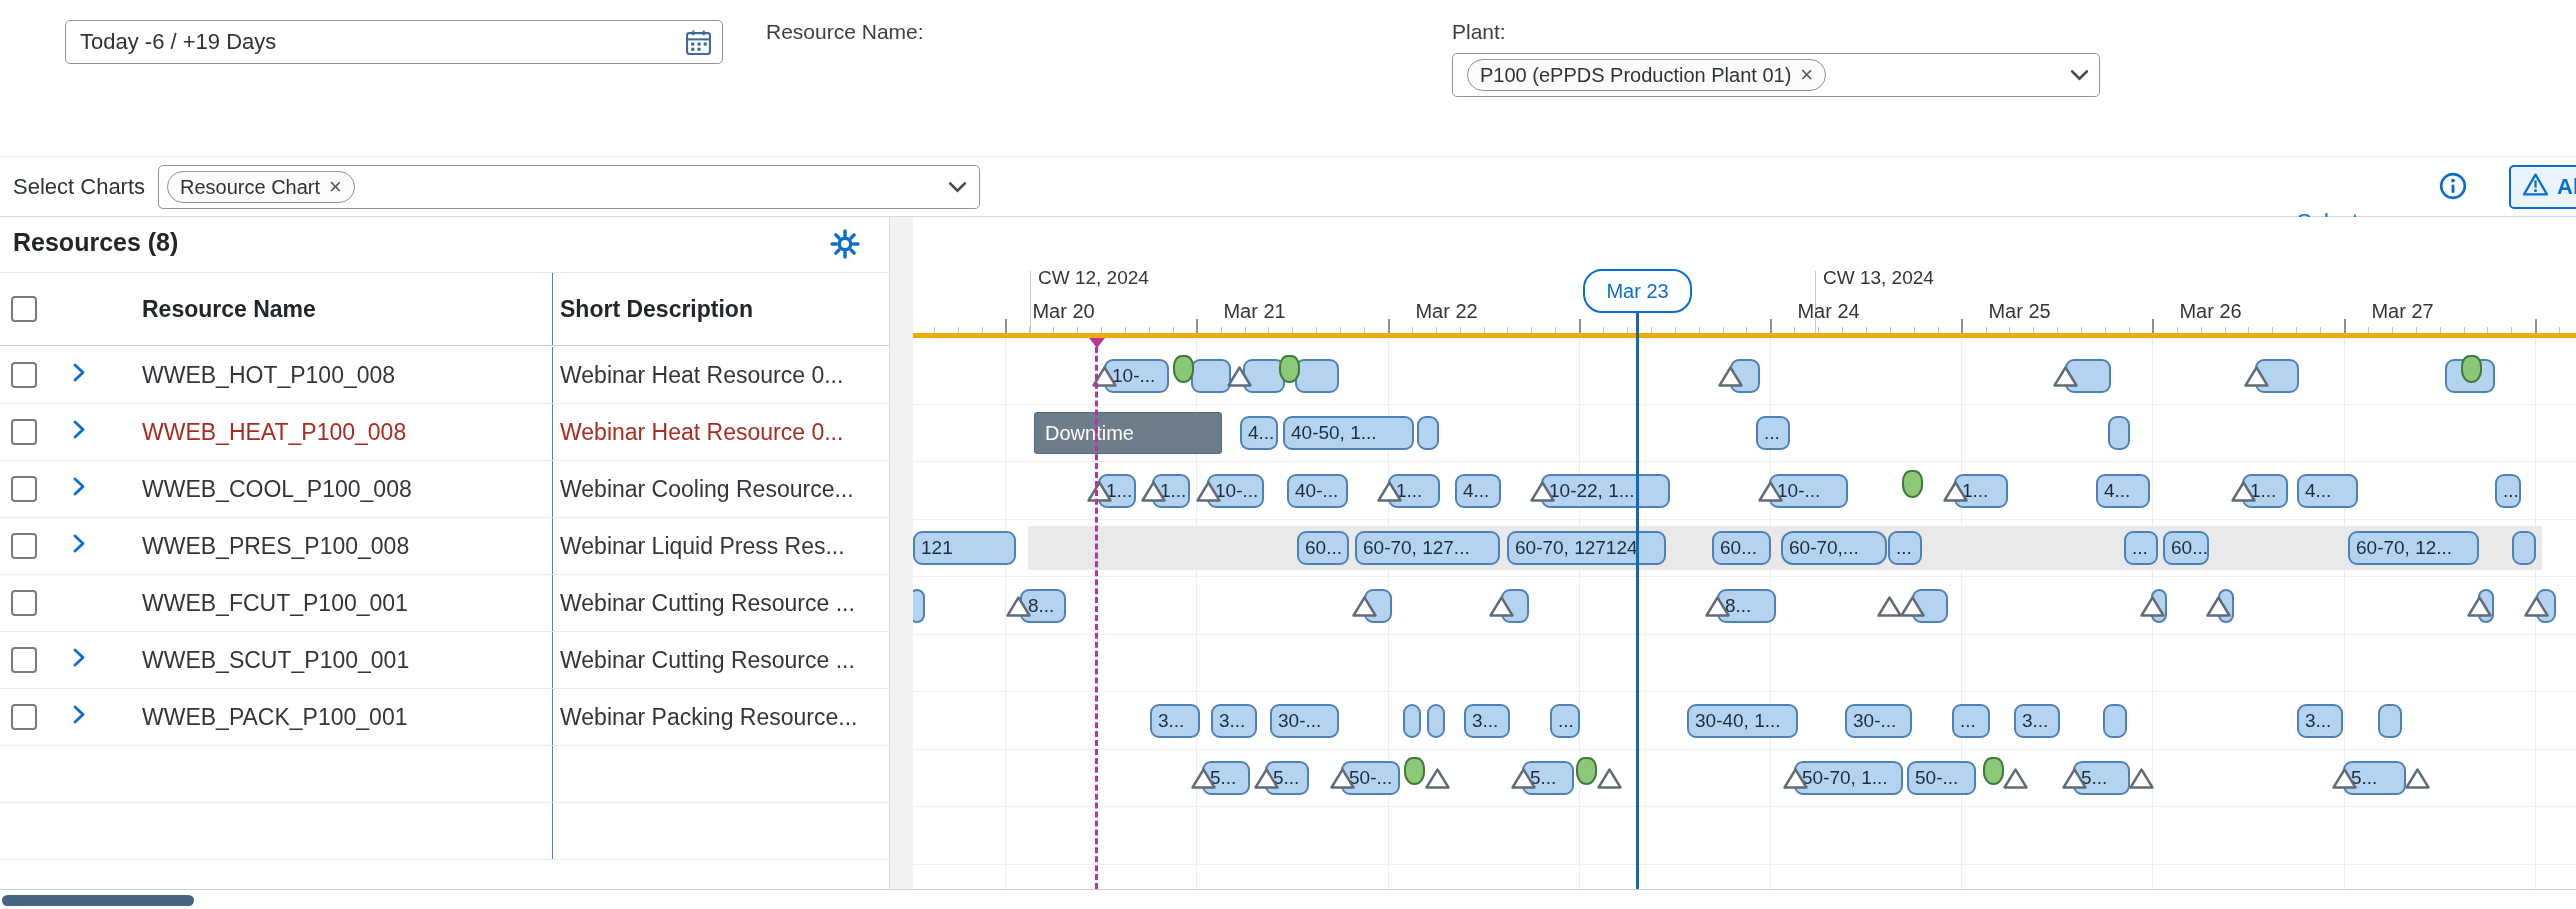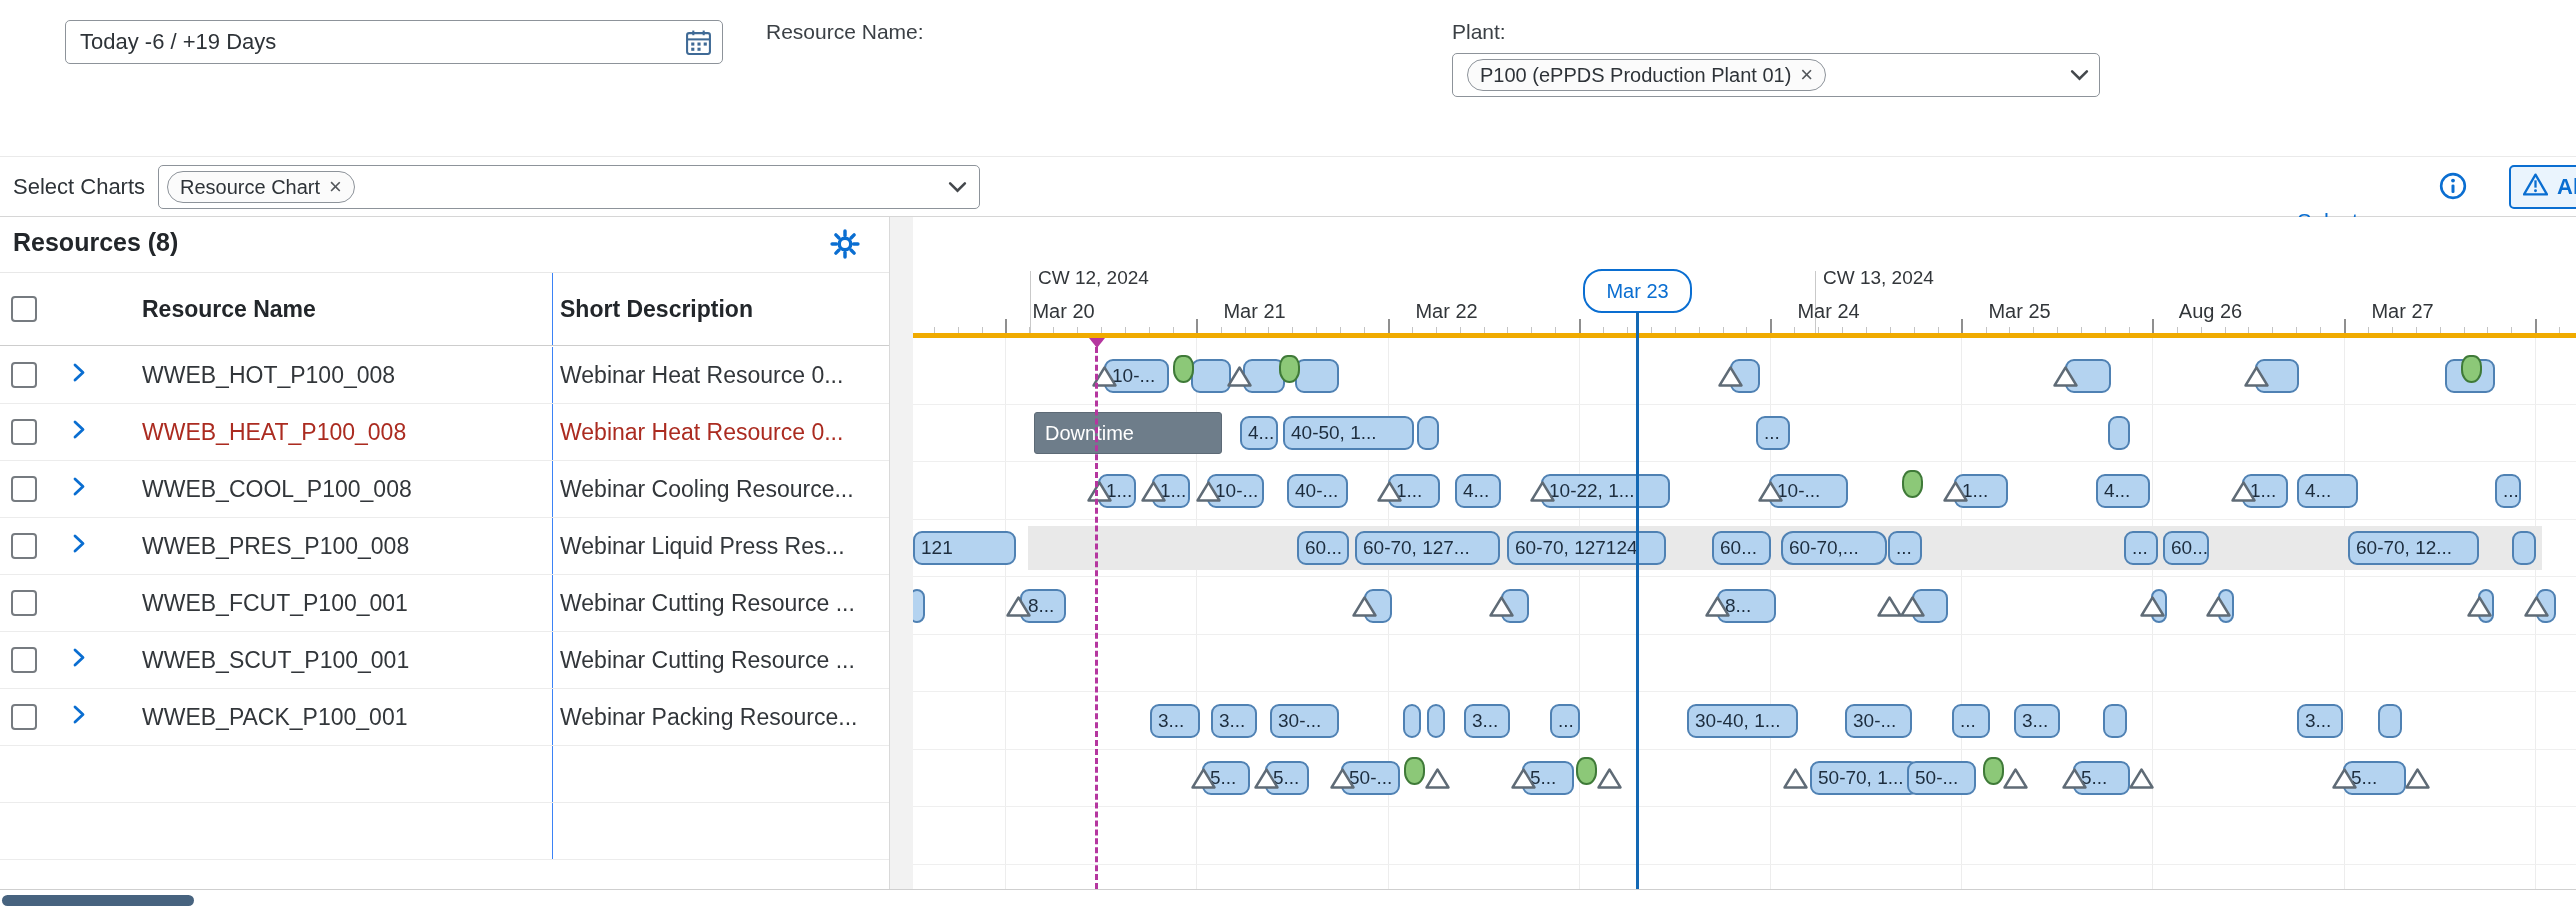--- a/index.html
+++ b/index.html
@@ -485,21 +485,21 @@
                 <polygon points="12.5,1.5 23.5,19.5 1.5,19.5" fill="#ffffff" stroke="#5f6b76" stroke-width="2.4" stroke-linejoin="round"></polygon>
               </svg></span>
             <div class="gbar" style="left: 609px; width: 52px;">5...</div>
             <div class="gpin" style="left: 663px;"></div>
             <span class="gtri" style="left: 684px;"><svg width="25" height="21" viewBox="0 0 25 21">
                 <polygon points="12.5,1.5 23.5,19.5 1.5,19.5" fill="#ffffff" stroke="#5f6b76" stroke-width="2.4" stroke-linejoin="round"></polygon>
               </svg></span>
             <span class="gtri" style="left: 870px;"><svg width="25" height="21" viewBox="0 0 25 21">
                 <polygon points="12.5,1.5 23.5,19.5 1.5,19.5" fill="#ffffff" stroke="#5f6b76" stroke-width="2.4" stroke-linejoin="round"></polygon>
               </svg></span>
-            <div class="gbar" style="left: 881px; width: 109px; margin-left: 16px;">50-70, 1...</div>
+            <div class="gbar" style="left: 881px; width: 109px;">50-70, 1...</div>
             <div class="gbar" style="left: 994px; width: 69px;">50-...</div>
             <div class="gpin" style="left: 1070px;"></div>
             <span class="gtri" style="left: 1090px;"><svg width="25" height="21" viewBox="0 0 25 21">
                 <polygon points="12.5,1.5 23.5,19.5 1.5,19.5" fill="#ffffff" stroke="#5f6b76" stroke-width="2.4" stroke-linejoin="round"></polygon>
               </svg></span>
             <span class="gtri" style="left: 1149px;"><svg width="25" height="21" viewBox="0 0 25 21">
                 <polygon points="12.5,1.5 23.5,19.5 1.5,19.5" fill="#ffffff" stroke="#5f6b76" stroke-width="2.4" stroke-linejoin="round"></polygon>
               </svg></span>
             <div class="gbar" style="left: 1160px; width: 57px;">5...</div>
             <span class="gtri" style="left: 1216px;"><svg width="25" height="21" viewBox="0 0 25 21">
@@ -590,21 +590,21 @@
           <div class="cwline" style="left: 117px;"></div>
           <div class="cwlabel" style="left: 125px;">CW 12, 2024</div>
           <div class="cwline" style="left: 902px;"></div>
           <div class="cwlabel" style="left: 910px;">CW 13, 2024</div>
           <div class="daylabel" style="left: 96px;">Mar 20</div>
           <div class="daylabel" style="left: 287px;">Mar 21</div>
           <div class="daylabel" style="left: 479px;">Mar 22</div>
           <div class="daybox" style="left: 670px; border-radius: 19px;">Mar 23</div>
           <div class="daylabel" style="left: 861px;">Mar 24</div>
           <div class="daylabel" style="left: 1052px;">Mar 25</div>
-          <div class="daylabel" style="left: 1243px;">Aug 26</div>
+          <div class="daylabel" style="left: 1243px;">Mar 26</div>
           <div class="daylabel" style="left: 1435px;">Mar 27</div>
         </div>
     <div class="nowline" style="left: 182px;"></div>
         <div class="nowmark" style="left: 176px;"></div>
         <div class="selline" style="left: 723px;"></div>
       </div>
   </section>
 
   <div class="hscroll">
     <div class="hthumb"></div>

